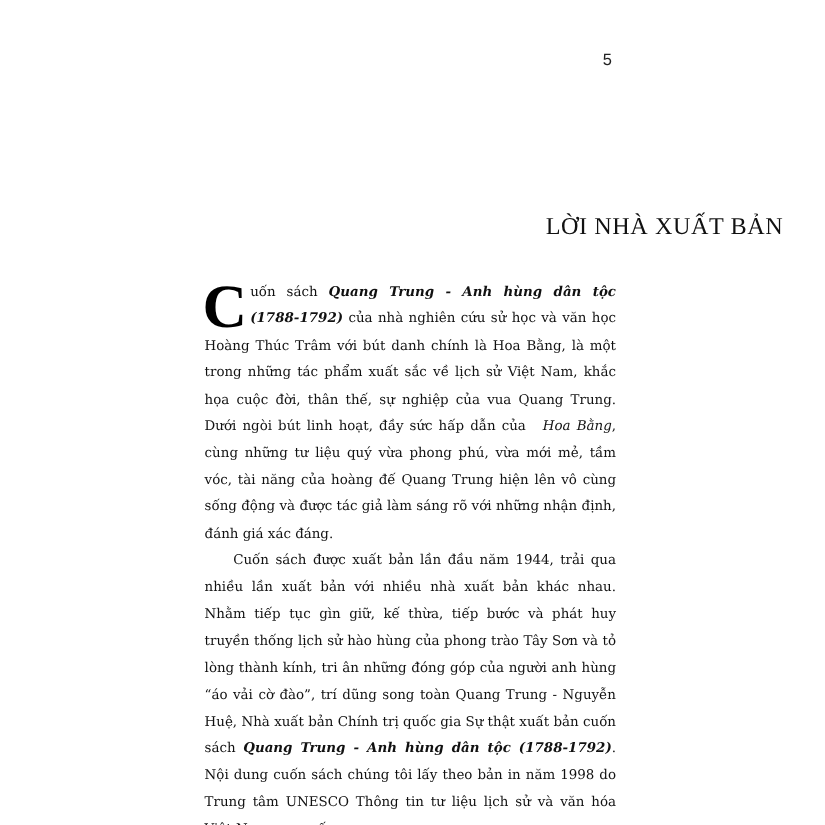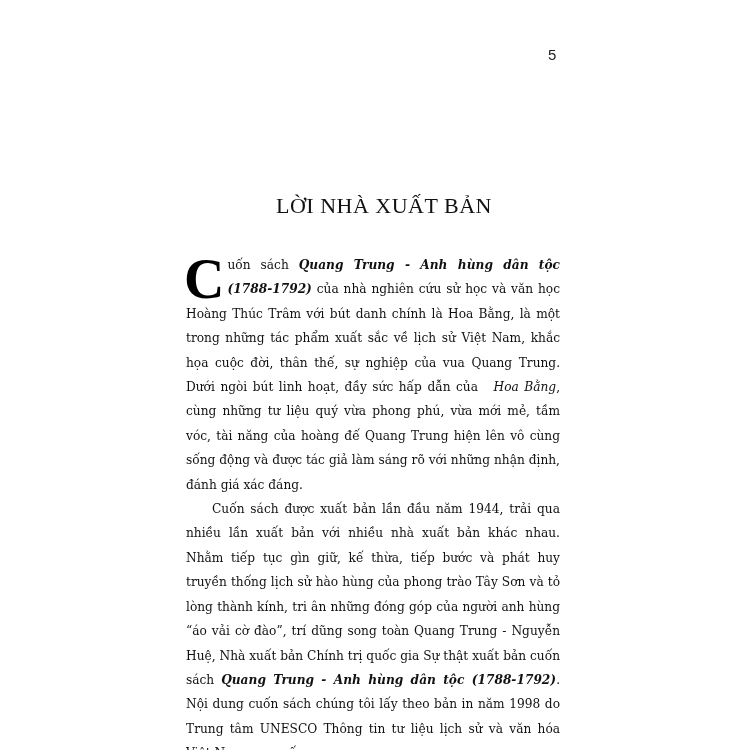--- a/index.html
+++ b/index.html
@@ -3,23 +3,23 @@
 <meta charset="utf-8">
 <style>
   html, body { margin: 0; padding: 0; background: #ffffff; }
   body { width: 750px; height: 750px; position: relative; overflow: hidden; color: #111; }
   .page-number {
     position: absolute; left: 548px; top: 46px;
     font-family: "Liberation Sans", sans-serif; font-size: 15px; color: #222;
   }
   .title {
     position: absolute; left: 0; width: 712px; top: 178px;
-    text-align: center;
+    text-align: right;
     font-family: "Liberation Serif", serif; font-size: 22px; letter-spacing: 0.5px;
-    color: #111; font-weight: normal; padding-left: 28px;
+    color: #111; font-weight: normal;
   }
   .body {
     position: absolute; left: 186px; top: 253px; width: 374px;
     font-family: "DejaVu Serif", serif; font-size: 12.2px; line-height: 24.4px;
     text-align: justify; color: #111;
   }
   .body p { margin: 0; }
   .body p.indent { text-indent: 26px; }
   .dropcap {
     float: left; font-family: "Liberation Serif", serif; font-size: 56px; line-height: 44px;

